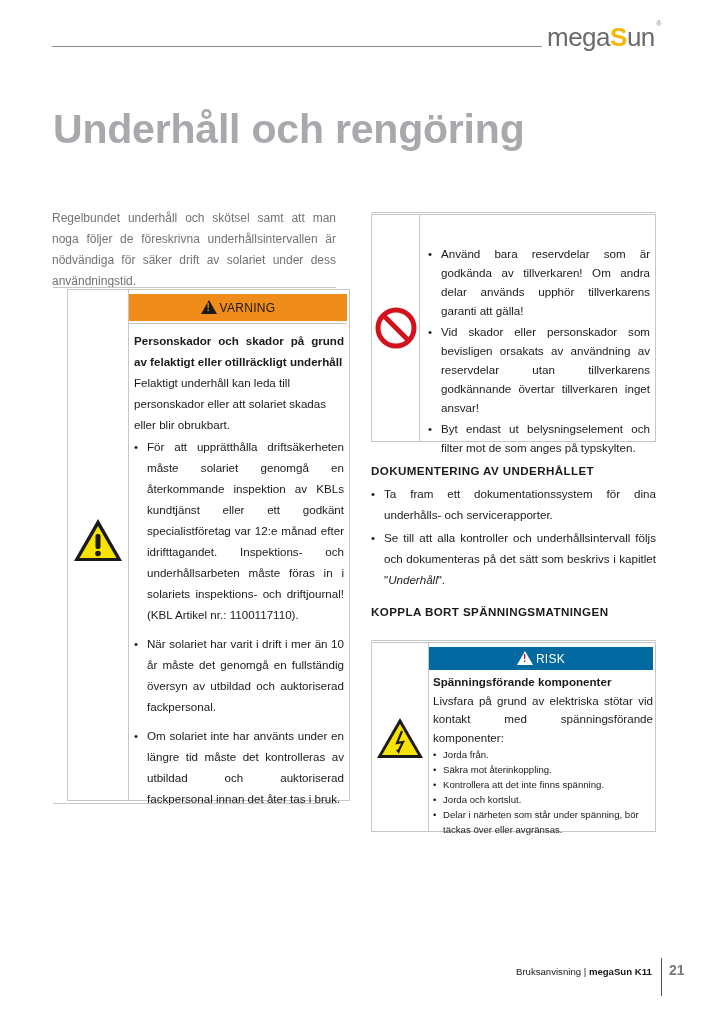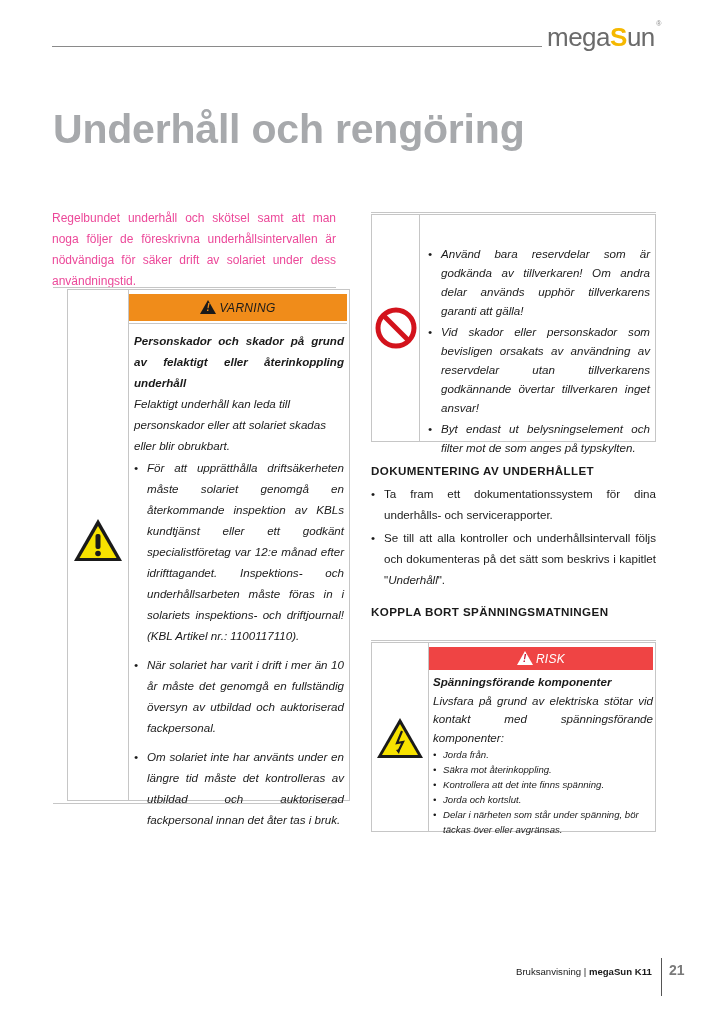--- a/index.html
+++ b/index.html
@@ -6,24 +6,24 @@
   html, body { width: 724px; height: 1024px; background: #ffffff; overflow: hidden; }
   body { position: relative; font-family: "Liberation Sans", sans-serif; color: #1a1a1a; }
 
   .top-rule { position: absolute; left: 52px; top: 46px; width: 490px; height: 1px; background: #8a8a8a; }
   .logo { position: absolute; left: 547px; top: 22px; font-family: "Liberation Sans", sans-serif; font-size: 26px; letter-spacing: -0.5px; color: #6b6b6b; font-weight: normal; text-align: center; }
   .logo .sun-s { color: #f5b800; font-weight: bold; }
   .logo .reg { position: absolute; top: -2px; right: -6px; font-size: 7px; color: #888; }
 
   .page-title { position: absolute; left: 53px; top: 106px; font-size: 41px; font-weight: bold; color: #a7a9ac; letter-spacing: -0.2px; }
 
-  .intro { position: absolute; left: 52px; top: 208px; width: 284px; font-size: 12px; line-height: 21px; text-align: justify; color: #ec4899; }
+  .intro { position: absolute; left: 52px; top: 208px; width: 284px; font-size: 12px; line-height: 21px; text-align: justify; color: #737373; }
 
   
-  .box { position: absolute; border: 1px solid #c6c6c6; font-style: italic; }
+  .box { position: absolute; border: 1px solid #c6c6c6; }
   .box-outer-line { position: absolute; height: 1px; background: #c6c6c6; }
 
   .warn-box { left: 67px; top: 289px; width: 283px; height: 512px; }
   .warn-box .icon-col { position: absolute; left: 0; top: 0; width: 61px; height: 100%; border-right: 1px solid #c6c6c6; }
   .warn-box .head { position: absolute; left: 61px; top: 4px; right: 2px; height: 27px; background: #f08c1a; color: #1a1a1a; font-size: 12px; display: flex; align-items: center; justify-content: center; letter-spacing: 0.3px; }
   .warn-box .body { position: absolute; left: 66px; top: 40px; width: 210px; font-size: 11.6px; line-height: 21px; color: #1a1a1a; }
   .warn-box .body .strong { font-weight: bold; text-align: justify; text-align-last: left; }
   .warn-box .body .bul { display: block; position: relative; padding-left: 13px; text-align: justify; margin-top: 1px; }
   .warn-box .body .bul::before { content: "•"; position: absolute; left: 0; top: 0; }
   .warn-box .body .gap { margin-top: 8px; }
@@ -39,21 +39,21 @@
   .bul2::before { content: "•"; position: absolute; left: 0; top: 0; }
 
   .section-h { position: absolute; left: 371px; font-size: 11.6px; font-weight: bold; letter-spacing: 0.4px; line-height: 16px; }
   .doc-list { position: absolute; left: 371px; top: 483px; width: 285px; font-size: 11.6px; line-height: 21px; }
   .doc-list .bul2 { margin-bottom: 2px; }
   .doc-list em { font-style: italic; }
 
   
   .risk-box { left: 371px; top: 642px; width: 285px; height: 190px; }
   .risk-box .icon-col { position: absolute; left: 0; top: 0; width: 57px; height: 100%; border-right: 1px solid #c6c6c6; }
-  .risk-box .head { position: absolute; left: 57px; top: 4px; right: 2px; height: 23px; background: #ef4444; color: #ffffff; font-size: 12px; display: flex; align-items: center; justify-content: center; letter-spacing: 0.3px; }
+  .risk-box .head { position: absolute; left: 57px; top: 4px; right: 2px; height: 23px; background: #0369a1; color: #ffffff; font-size: 12px; display: flex; align-items: center; justify-content: center; letter-spacing: 0.3px; }
   .risk-box .head .tri { border-bottom-color: #ffffff; }
   .risk-box .head .tri::after { color: #c8102e; }
   .risk-box .body { position: absolute; left: 61px; top: 30px; width: 220px; font-size: 11.6px; line-height: 18.5px; }
   .risk-box .body .strong { font-weight: bold; }
   .risk-box .body .small { font-size: 9.6px; line-height: 15px; }
   .risk-box .body .small .bul2 { padding-left: 10px; margin-bottom: 0; text-align: left; }
 
   .footer-text { position: absolute; left: 516px; top: 966px; font-size: 9.6px; color: #1a1a1a; }
   .footer-text b { font-weight: bold; text-align: center; }
   .footer-sep { position: absolute; left: 661px; top: 958px; width: 1px; height: 38px; background: #555; }
@@ -84,21 +84,21 @@
         <circle cx="26" cy="36.5" r="2.8" fill="#1a1a1a"></circle>
       </svg>
     </div>
   </div>
   <div class="head">
     <span class="tri"></span>
     <span>VARNING</span>
   </div>
   <div style="position:absolute; left:61px; top:33px; right:2px; height:1px; background:#c6c6c6;"></div>
   <div class="body">
-    <div class="strong">Personskador och skador på grund av felaktigt eller återinkoppling underhåll</div>
+    <div class="strong">Personskador och skador på grund av felaktigt eller otillräckligt underhåll</div>
     <div>Felaktigt underhåll kan leda till personskador eller att solariet skadas eller blir obrukbart.</div>
     <span class="bul">För att upprätthålla driftsäkerheten måste solariet genomgå en återkommande inspektion av KBLs kundtjänst eller ett godkänt specialistföretag var 12:e månad efter idrifttagandet. Inspektions- och underhållsarbeten måste föras in i solariets inspektions- och driftjournal! (KBL Artikel nr.: 1100117110).</span>
     <span class="bul gap">När solariet har varit i drift i mer än 10 år måste det genomgå en fullständig översyn av utbildad och auktoriserad fackpersonal.</span>
     <span class="bul gap">Om solariet inte har använts under en längre tid måste det kontrolleras av utbildad och auktoriserad fackpersonal innan det åter tas i bruk.</span>
   </div>
 </div>
 <div class="box-outer-line" style="left:53px; top:803px; width:283px;"></div>
 
 <div class="box-outer-line" style="left:371px; top:212px; width:285px;"></div>
 <div class="box prohib-box">

